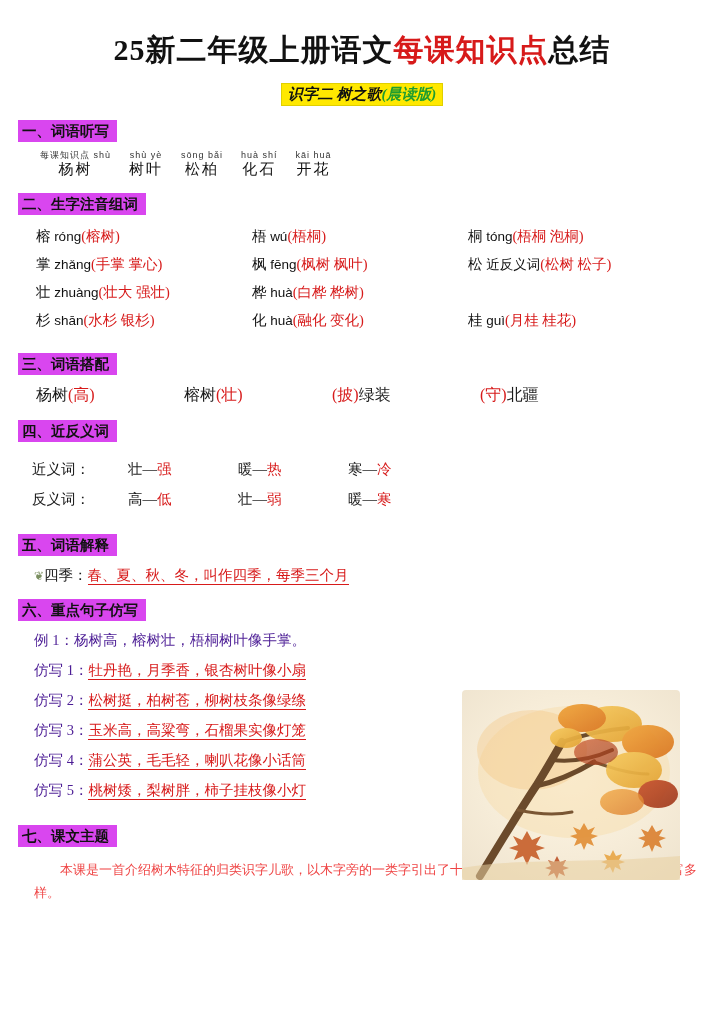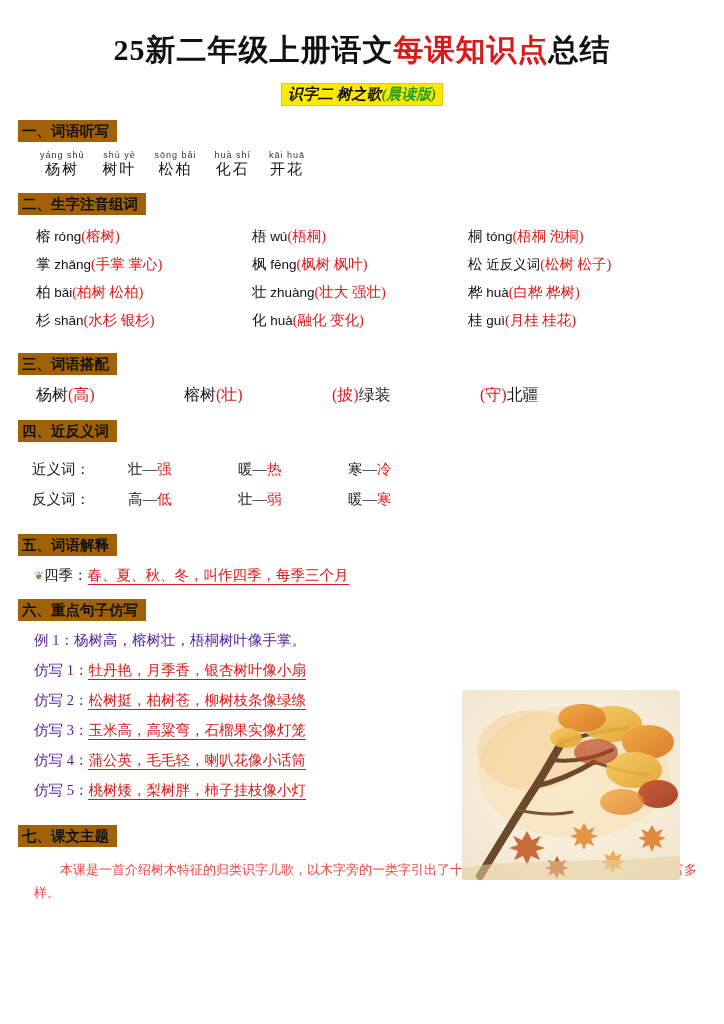--- a/index.html
+++ b/index.html
@@ -53,21 +53,21 @@
     color: #1f9d2f;
     font-weight: bold;
   }
 
   
   .sec-head {
     display: inline-block;
     font-size: 14.5px;
     font-weight: bold;
     color: #111111;
-    background: #a16207;
+    background: #d946ef;
     padding: 2px 8px 2px 4px;
     margin: 14px 0 6px 18px;
     line-height: 1.25;
   }
 
   
   .pinyin-row {
     margin: 2px 0 0 40px;
     display: flex;
     gap: 18px;
@@ -192,21 +192,21 @@
     <span class="subtitle">
       <span>识字二 树之歌</span><span class="green">(晨读版)</span>
     </span>
   </div>
 
   
   <div class="sec-head">一、词语听写</div>
 
   <div class="pinyin-row">
     <span class="pz">
-      <span class="py">yáng shù</span>
+      <span class="py">每课知识点 shù</span>
       <span class="hz">杨树</span>
     </span>
     <span class="pz">
       <span class="py">shù yè</span>
       <span class="hz">树叶</span>
     </span>
     <span class="pz">
       <span class="py">sōng bǎi</span>
       <span class="hz">松柏</span>
     </span>
@@ -228,21 +228,20 @@
       <span class="cell"><span class="ch">榕</span>&nbsp;<span class="py2">róng</span><span class="rd">(榕树)</span></span>
       <span class="cell"><span class="ch">梧</span>&nbsp;<span class="py2">wú</span><span class="rd">(梧桐)</span></span>
       <span class="cell"><span class="ch">桐</span>&nbsp;<span class="py2">tóng</span><span class="rd">(梧桐 泡桐)</span></span>
     </div>
     <div class="crow">
       <span class="cell"><span class="ch">掌</span>&nbsp;<span class="py2">zhǎng</span><span class="rd">(手掌 掌心)</span></span>
       <span class="cell"><span class="ch">枫</span>&nbsp;<span class="py2">fēng</span><span class="rd">(枫树 枫叶)</span></span>
       <span class="cell"><span class="ch">松</span>&nbsp;<span class="py2">近反义词</span><span class="rd">(松树 松子)</span></span>
     </div>
     <div class="crow">
-      <span class="cell"><span class="ch">柏</span>&nbsp;<span class="py2">bǎi</span><span class="rd">(柏树 松柏)</span></span>
       <span class="cell"><span class="ch">壮</span>&nbsp;<span class="py2">zhuàng</span><span class="rd">(壮大 强壮)</span></span>
       <span class="cell"><span class="ch">桦</span>&nbsp;<span class="py2">huà</span><span class="rd">(白桦 桦树)</span></span>
     </div>
     <div class="crow">
       <span class="cell"><span class="ch">杉</span>&nbsp;<span class="py2">shān</span><span class="rd">(水杉 银杉)</span></span>
       <span class="cell"><span class="ch">化</span>&nbsp;<span class="py2">huà</span><span class="rd">(融化 变化)</span></span>
       <span class="cell"><span class="ch">桂</span>&nbsp;<span class="py2">guì</span><span class="rd">(月桂 桂花)</span></span>
     </div>
   </div>
 

